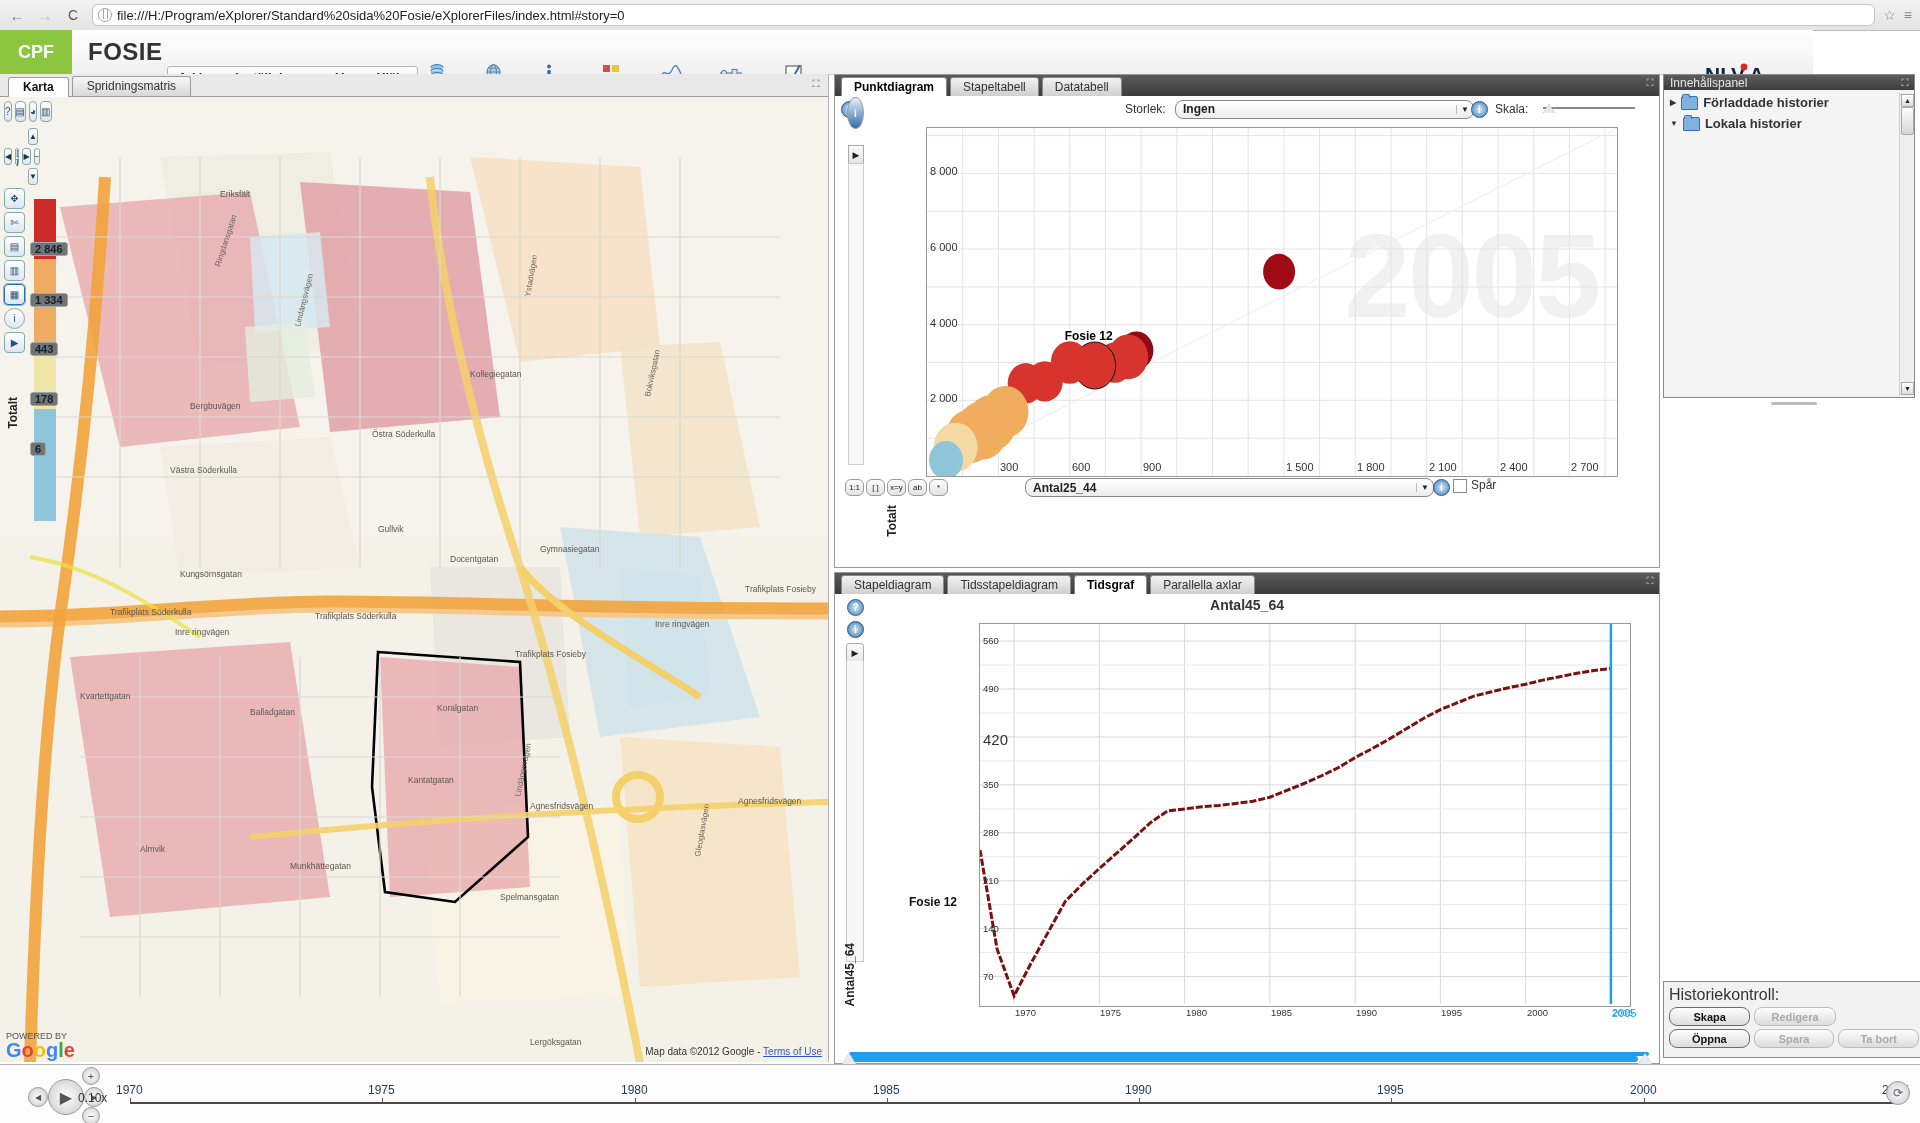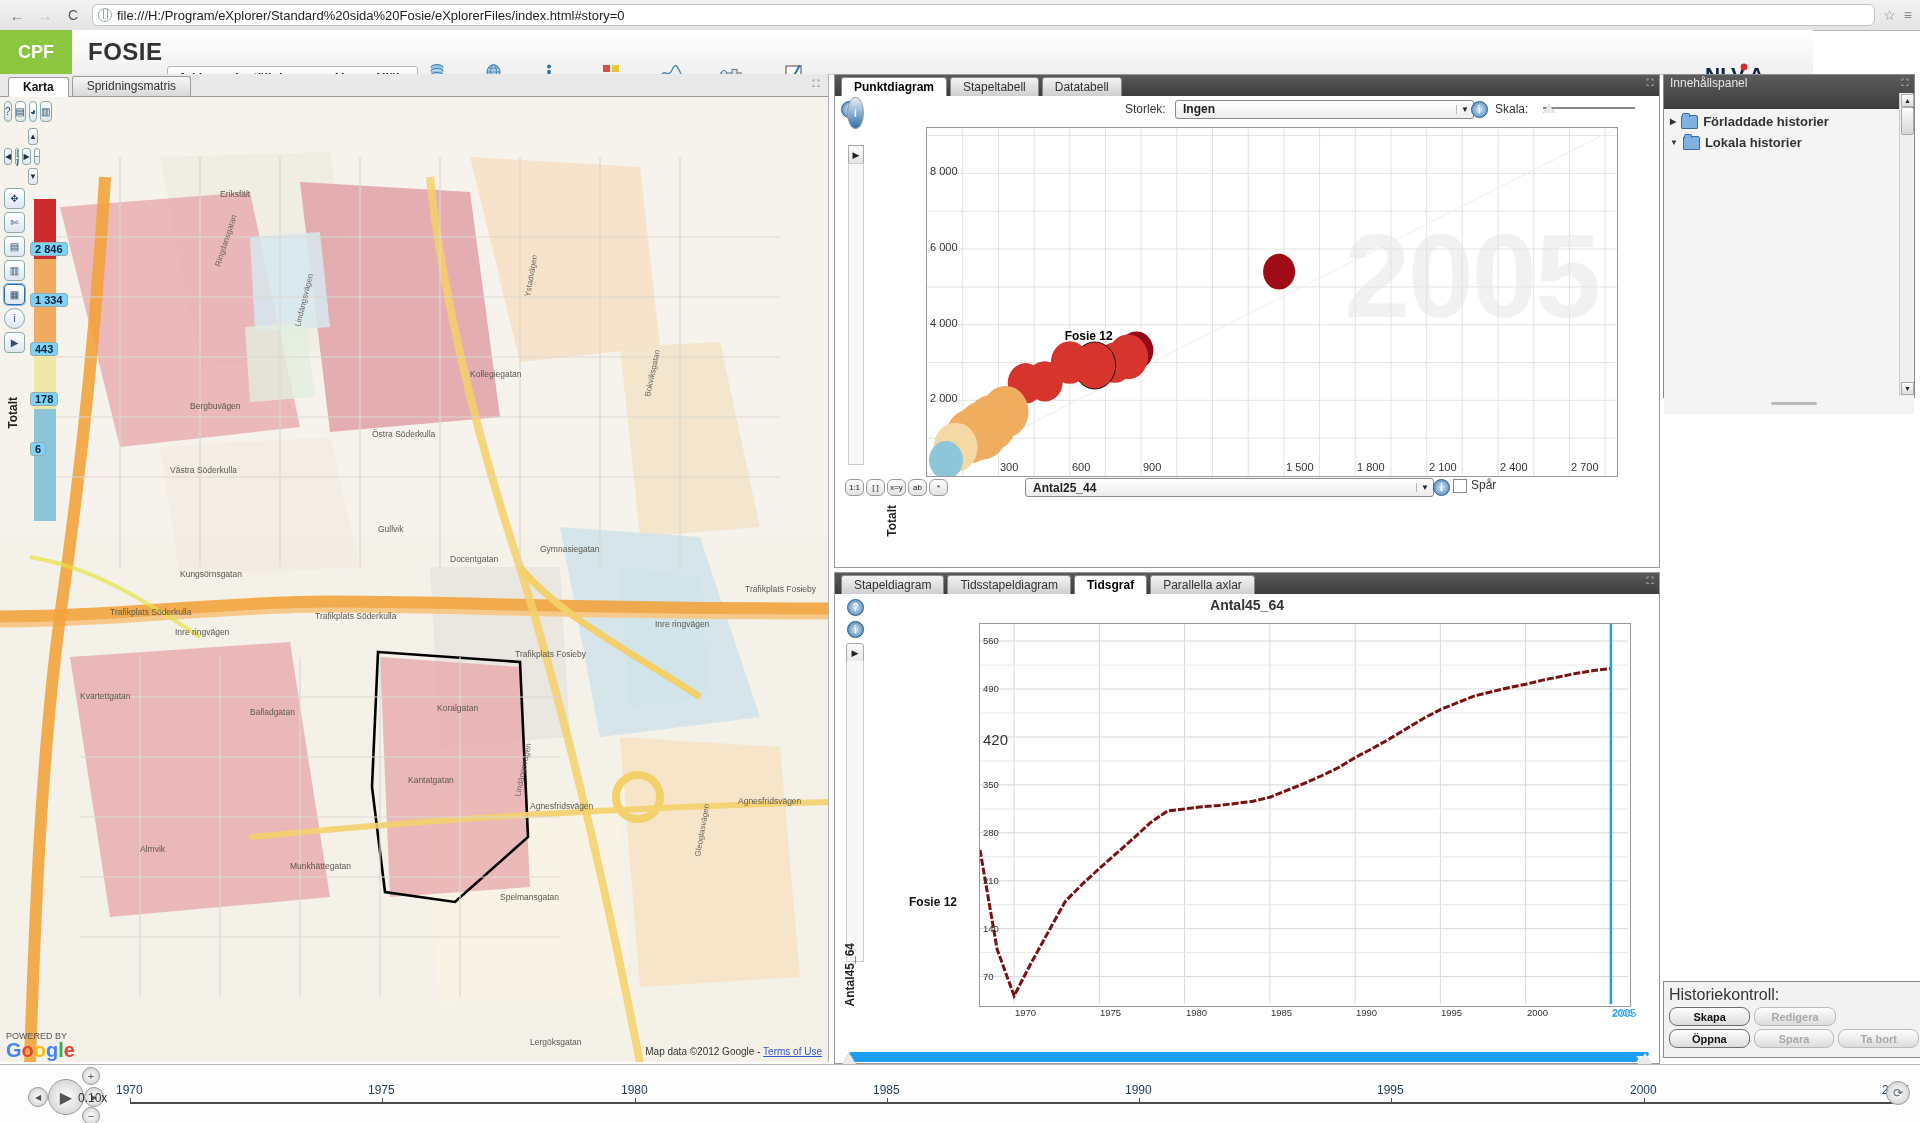--- a/index.html
+++ b/index.html
@@ -58,21 +58,21 @@
 
   
   .mapctl{position:absolute;left:4px;top:4px;width:34px;}
   .ctl-row{display:flex;gap:3px;margin-bottom:3px;}
   .ctl-sq{width:15px;height:15px;border:1px solid #8aa;border-radius:3px;
     background:linear-gradient(#fff,#dfe7ef);font-size:8px;display:flex;align-items:center;
     justify-content:center;color:#234;}
   .ctl-big{width:19px;height:19px;border:1px solid #8aa;border-radius:4px;
     background:linear-gradient(#fff,#dde6ef);display:flex;align-items:center;justify-content:center;
     font-size:10px;color:#2b5070;margin-bottom:3px;}
-  .lg-lbl{position:absolute;left:14px;background:#7dd3fc;border:1px solid #9aa;border-radius:3px;
+  .lg-lbl{position:absolute;left:14px;background:#737373;border:1px solid #9aa;border-radius:3px;
     font-size:11px;padding:0 4px;color:#123;font-weight:bold;white-space:nowrap;}
 
   .vert-label{position:absolute;writing-mode:vertical-rl;transform:rotate(180deg);
     font-weight:bold;font-size:12px;color:#222;}
 
   .gbrand{position:absolute;left:6px;bottom:4px;font-size:9px;color:#555;}
   .gbrand .gg{font-size:20px;font-weight:bold;line-height:18px;}
   .gterms{position:absolute;right:6px;bottom:6px;font-size:10px;color:#333;}
   .gterms a{color:#3355cc;}
 
@@ -82,21 +82,21 @@
   .tabrow2{height:21px;background:linear-gradient(#5a5a5a,#3c3c3c);display:flex;align-items:flex-end;
     padding-left:6px;}
   .tab2{height:18px;line-height:18px;padding:0 12px;font-size:12px;border:1px solid #888;
     border-bottom:none;border-radius:3px 3px 0 0;background:linear-gradient(#f3f3f3,#cfcfcf);
     margin-right:3px;color:#333;}
   .tab2.sel{background:#fff;font-weight:bold;color:#000;}
   .ctrlrow{height:26px;display:flex;align-items:center;position:relative;}
   .help-ic{width:15px;height:15px;border-radius:50%;background:radial-gradient(#d8e8f8,#3d7cb5);
     color:#fff;font-size:10px;font-weight:bold;display:flex;align-items:center;justify-content:center;
     border:1px solid #2a5b89;}
-  .selbox{height:17px;border:1px solid #888;border-radius:3px;background:linear-gradient(#fff,#ececec);
+  .selbox{height:17px;border:1px solid #888;border-radius:8px;background:linear-gradient(#fff,#ececec);
     display:flex;align-items:center;font-size:12px;font-weight:bold;padding-left:7px;color:#222;}
   .selarrow{margin-left:auto;width:16px;text-align:center;border-left:1px solid #bbb;font-size:8px;}
 
   .plotbox{position:absolute;left:91px;top:52px;width:690px;height:348px;border:1px solid #999;
     background:#fff;overflow:hidden;}
   .ghost-year{position:absolute;right:18px;top:80px;font-size:118px;font-weight:bold;
     color:#f1f1f1;letter-spacing:-2px;}
 
   .ytick{position:absolute;font-size:11px;color:#333;}
   .xtick{position:absolute;font-size:11px;color:#333;}
@@ -108,21 +108,21 @@
   
   .tgraph{position:absolute;left:834px;top:572px;width:824px;height:490px;background:#fff;
     border:1px solid #999;}
   .tgplot{position:absolute;left:144px;top:50px;width:650px;height:382px;border:1px solid #999;}
   .tgtitle{position:absolute;left:0;right:0;top:24px;text-align:center;font-weight:bold;
     font-size:14px;color:#333;}
 
   
   .rightp{position:absolute;left:1663px;top:74px;width:252px;height:988px;}
   .rp-box{border:1px solid #8a8a8a;background:#f2f2f2;}
-  .rp-hdr{height:34px;background:linear-gradient(#5c5c5c,#3d3d3d);color:#e6e6e6;font-size:12px;
+  .rp-hdr{height:15px;background:linear-gradient(#5c5c5c,#3d3d3d);color:#e6e6e6;font-size:12px;
     padding-left:6px;line-height:17px;position:relative;}
   .tree-item{display:flex;align-items:center;gap:5px;padding:3px 6px;font-size:13px;
     font-weight:bold;color:#333;}
   .folder{width:15px;height:12px;background:#7fb2e0;border:1px solid #3a6ea5;border-radius:2px 2px 1px 1px;
     position:relative;flex:none;}
   .folder:before{content:"";position:absolute;left:0;top:-3px;width:6px;height:3px;background:#7fb2e0;
     border:1px solid #3a6ea5;border-bottom:none;border-radius:2px 2px 0 0;}
   .scrollb{position:absolute;right:1px;top:18px;width:13px;bottom:1px;background:#eee;border-left:1px solid #ccc;}
   .scroll-thumb{position:absolute;left:1px;top:14px;width:11px;height:26px;background:linear-gradient(#fdfdfd,#d6d6d6);
     border:1px solid #aaa;border-radius:2px;}

